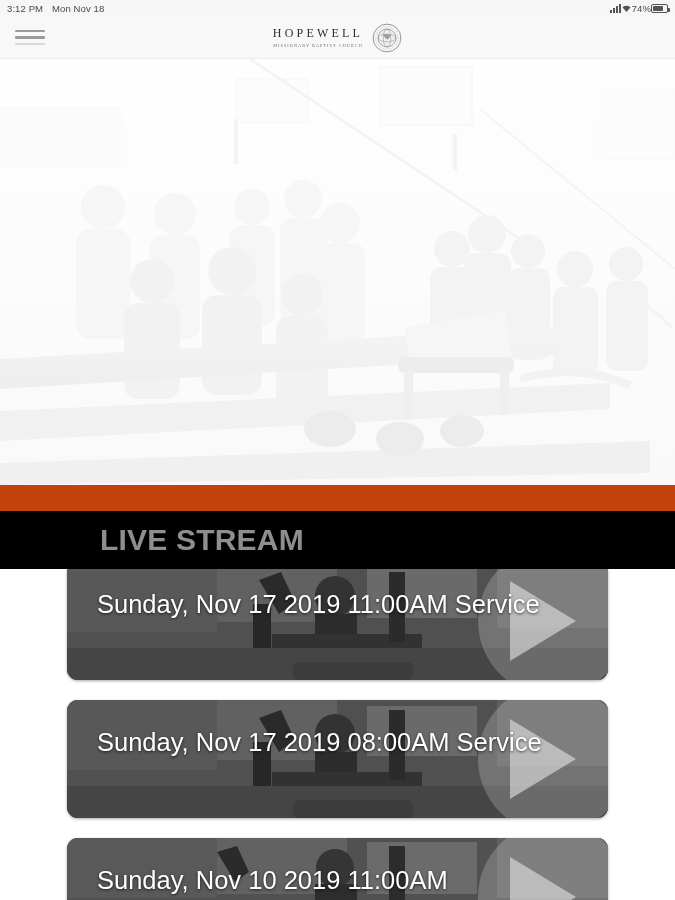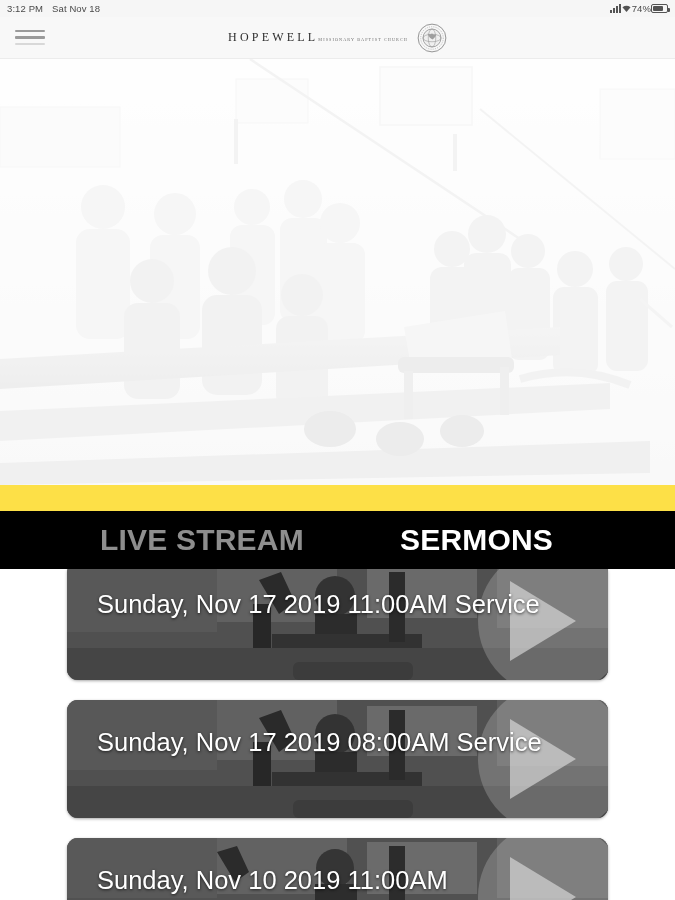--- a/index.html
+++ b/index.html
@@ -2,21 +2,21 @@
 <html><head>
 <meta charset="utf-8">
 <style>
   * { margin:0; padding:0; box-sizing:border-box; }
   html, body {
     width:675px; height:900px;
     background:#ffffff;
     font-family:"Liberation Sans", sans-serif;
     overflow:hidden;
   }
-  .screen { position:relative; width:675px; height:900px; background:#fde047; }
+  .screen { position:relative; width:675px; height:900px; background:#c2410c; }
 
   
   .statusbar {
     position:absolute; top:0; left:0; width:675px; height:17px;
     background:#f6f6f6;
     display:flex; align-items:center; justify-content:space-between;
     padding:0 7px;
     font-size:9.5px; color:#4a4a4a; letter-spacing:0.1px;
     z-index:40;
   }
@@ -49,21 +49,21 @@
     position:absolute; left:15px; top:50%; transform:translateY(-50%);
     width:30px; height:20px; display:flex; flex-direction:column;
     justify-content:center; gap:4px; cursor:pointer;
   }
   .hamburger span { display:block; height:2.5px; background:#9a9a9a; border-radius:1px; }
   .hamburger span:nth-child(1){ width:30px; }
   .hamburger span:nth-child(2){ width:30px; }
   .hamburger span:nth-child(3){ width:30px; background:#d8d8d8; }
 
   .brand { display:flex; align-items:center; gap:9px; }
-  .brand-text { display:flex; flex-direction:row; align-items:center; }
+  .brand-text { display:flex; flex-direction:column; align-items:center; }
   .brand-name {
     font-family:"Liberation Serif", serif;
     font-size:12px; letter-spacing:3.2px; color:#2e2e2e; font-weight:400;
     line-height:1.1;
   }
   .brand-sub {
     font-family:"Liberation Serif", serif;
     font-size:4.2px; letter-spacing:1.1px; color:#6c6c6c; margin-top:3px;
   }
   .seal { width:30px; height:30px; }
@@ -131,21 +131,21 @@
   }
 </style>
 </head>
 <body>
 
 <div class="screen">
 
   <div class="statusbar">
     <div class="sb-left">
       <span>3:12 PM</span>
-      <span>Sat Nov 18</span>
+      <span>Mon Nov 18</span>
     </div>
     <div class="sb-right">
       <span class="sig">
           <i></i>
           <i></i>
           <i></i>
           <i></i>
         </span>
       <span class="wifi">
         <svg viewBox="0 0 24 20" width="11" height="9">
@@ -259,21 +259,20 @@
         </g>
 
         <path d="M640 240 L672 268" stroke="#d4d4d4" stroke-width="3"></path>
       </svg>
     </div>
     <div class="hero-wash"></div>
   </div>
 
   <div class="tabbar">
     <div class="tab inactive">LIVE STREAM</div>
-    <div class="tab active">SERMONS</div>
   </div>
 
   <div class="list">
 
     <div class="card" style="top:19px;">
       <div class="card-bg">
         <svg viewBox="0 0 541 118" width="541" height="118" preserveAspectRatio="xMidYMid slice">
           <rect width="541" height="118" fill="#6d6d6d"></rect>
           <rect x="0" y="0" width="150" height="70" fill="#7a7a7a"></rect>
           <rect x="150" y="0" width="120" height="60" fill="#8a8a8a"></rect>

